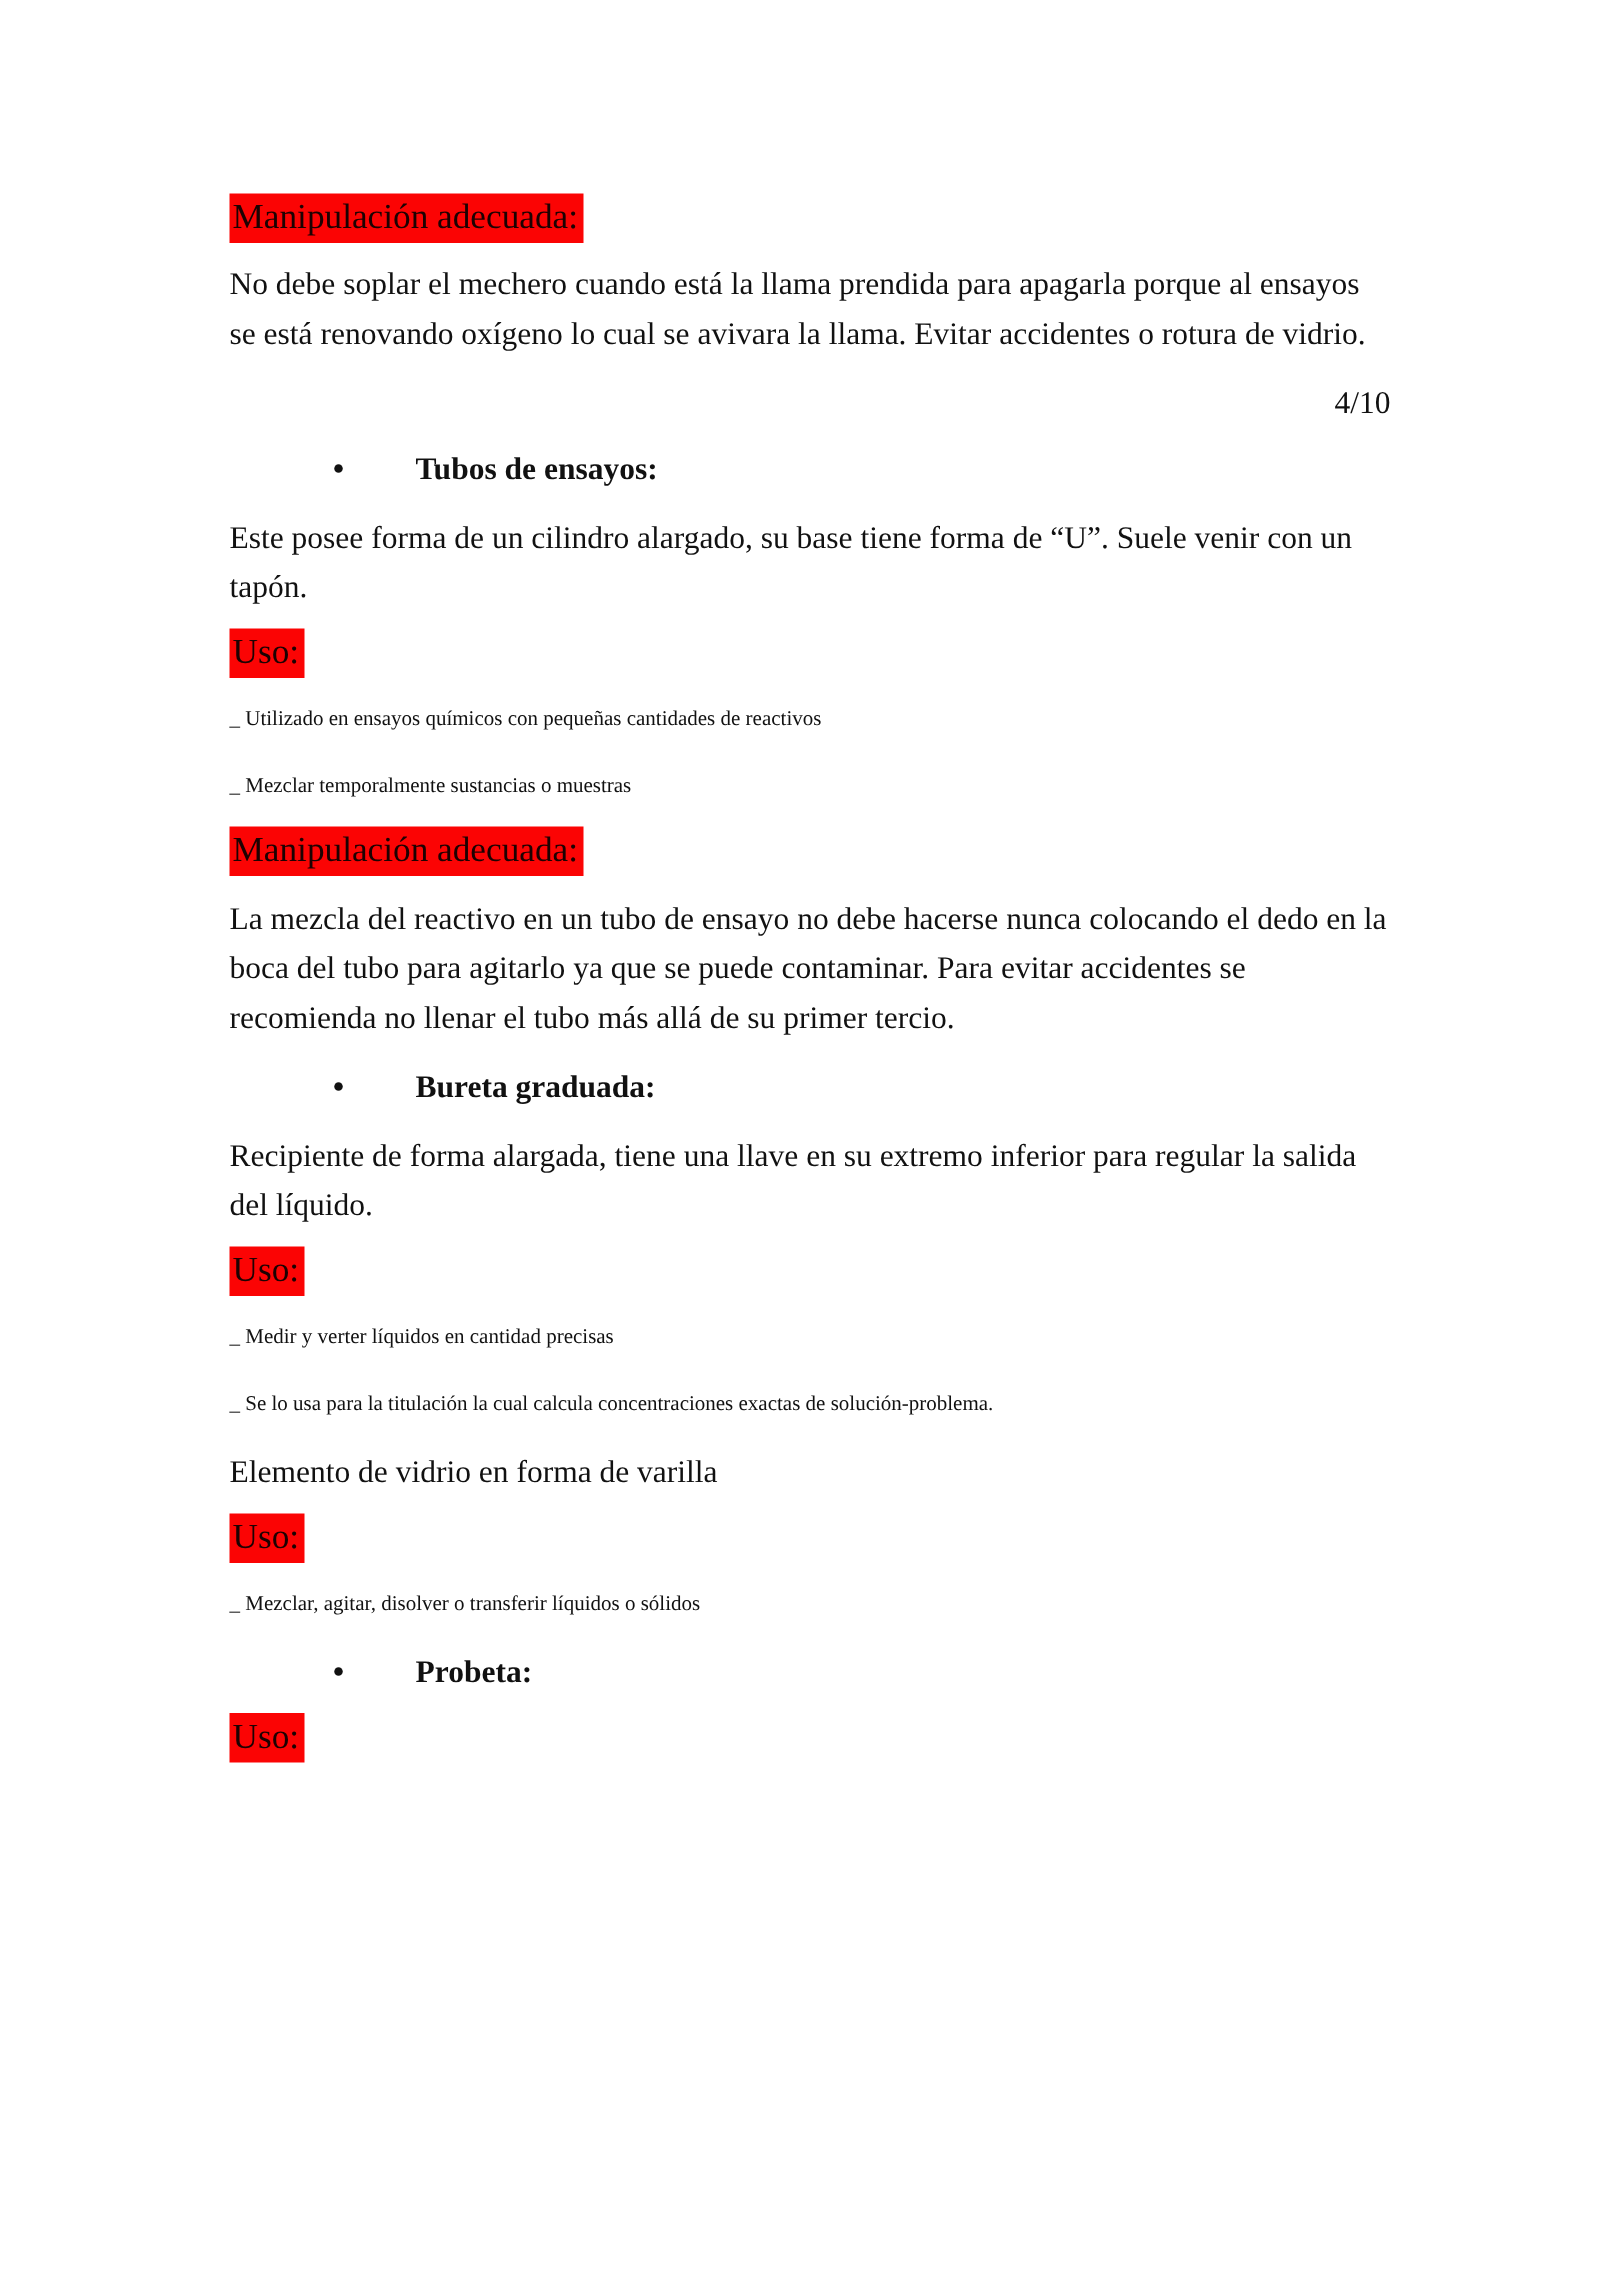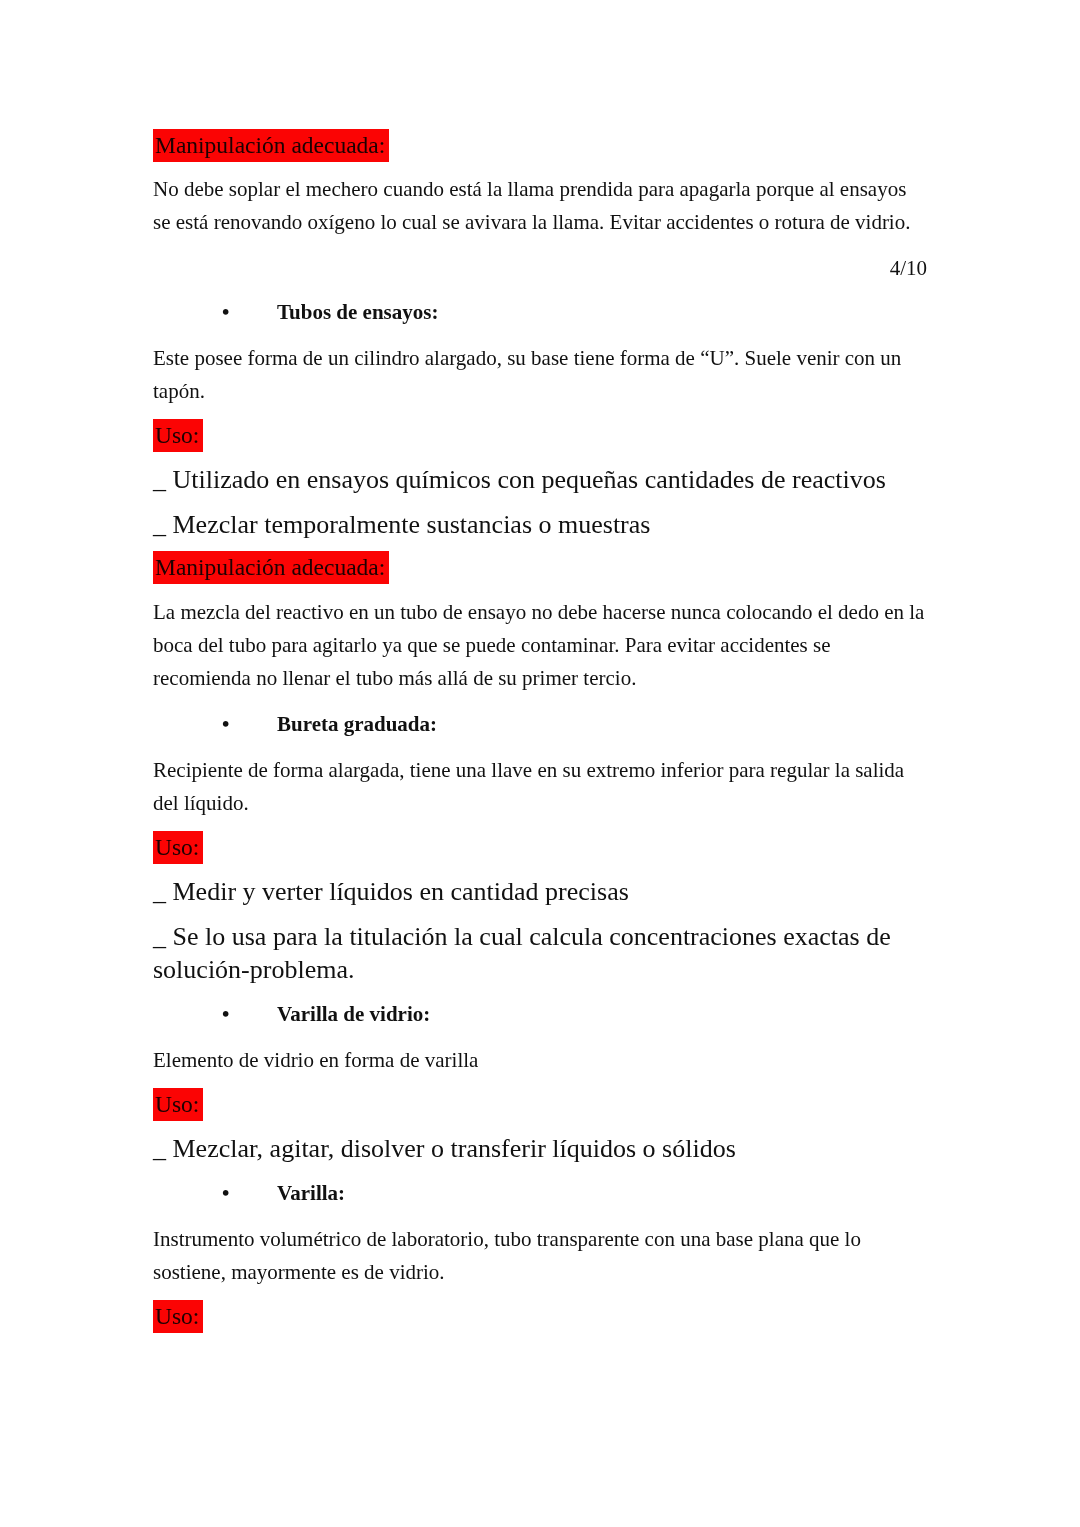--- a/index.html
+++ b/index.html
@@ -53,21 +53,21 @@
     margin-bottom: 13px;
     gap: 24px;
   }
   .bullet-dot {
     width: 31px;
     flex: 0 0 31px;
   }
   .bullet-dot::before { content: "\2022"; font-weight: bold; }
   .bullet-label { font-weight: bold; }
   .dash-item {
-    font-size: 26px;
+    font-size: 14px;
     line-height: 33px;
     margin-bottom: 12px;
   }
 </style>
 </head>
 <body>
 
 <div class="page">
 
   <div class="block hl-heading"><span>Manipulación adecuada:</span></div>
@@ -99,33 +99,28 @@
   </div>
 
   <p class="para">Recipiente de forma alargada, tiene una llave en su extremo inferior para regular la salida del líquido.</p>
 
   <div class="block hl-heading"><span>Uso:</span></div>
 
   <p class="dash-item">_ Medir y verter líquidos en cantidad precisas</p>
 
   <p class="dash-item">_ Se lo usa para la titulación la cual calcula concentraciones exactas de solución-problema.</p>
 
-  <div class="bullet-item">
-    <span class="bullet-dot"></span>
-    <span class="bullet-label">Varilla de vidrio:</span>
-  </div>
 
   <p class="para">Elemento de vidrio en forma de varilla</p>
 
   <div class="block hl-heading"><span>Uso:</span></div>
 
   <p class="dash-item">_ Mezclar, agitar, disolver o transferir líquidos o sólidos</p>
 
   <div class="bullet-item">
     <span class="bullet-dot"></span>
-    <span class="bullet-label">Varilla:</span>
+    <span class="bullet-label">Probeta:</span>
   </div>
 
-  <p class="para">Instrumento volumétrico de laboratorio, tubo transparente con una base plana que lo sostiene, mayormente es de vidrio.</p>
 
   <div class="block hl-heading"><span>Uso:</span></div>
 
 </div>
 
 </body></html>

